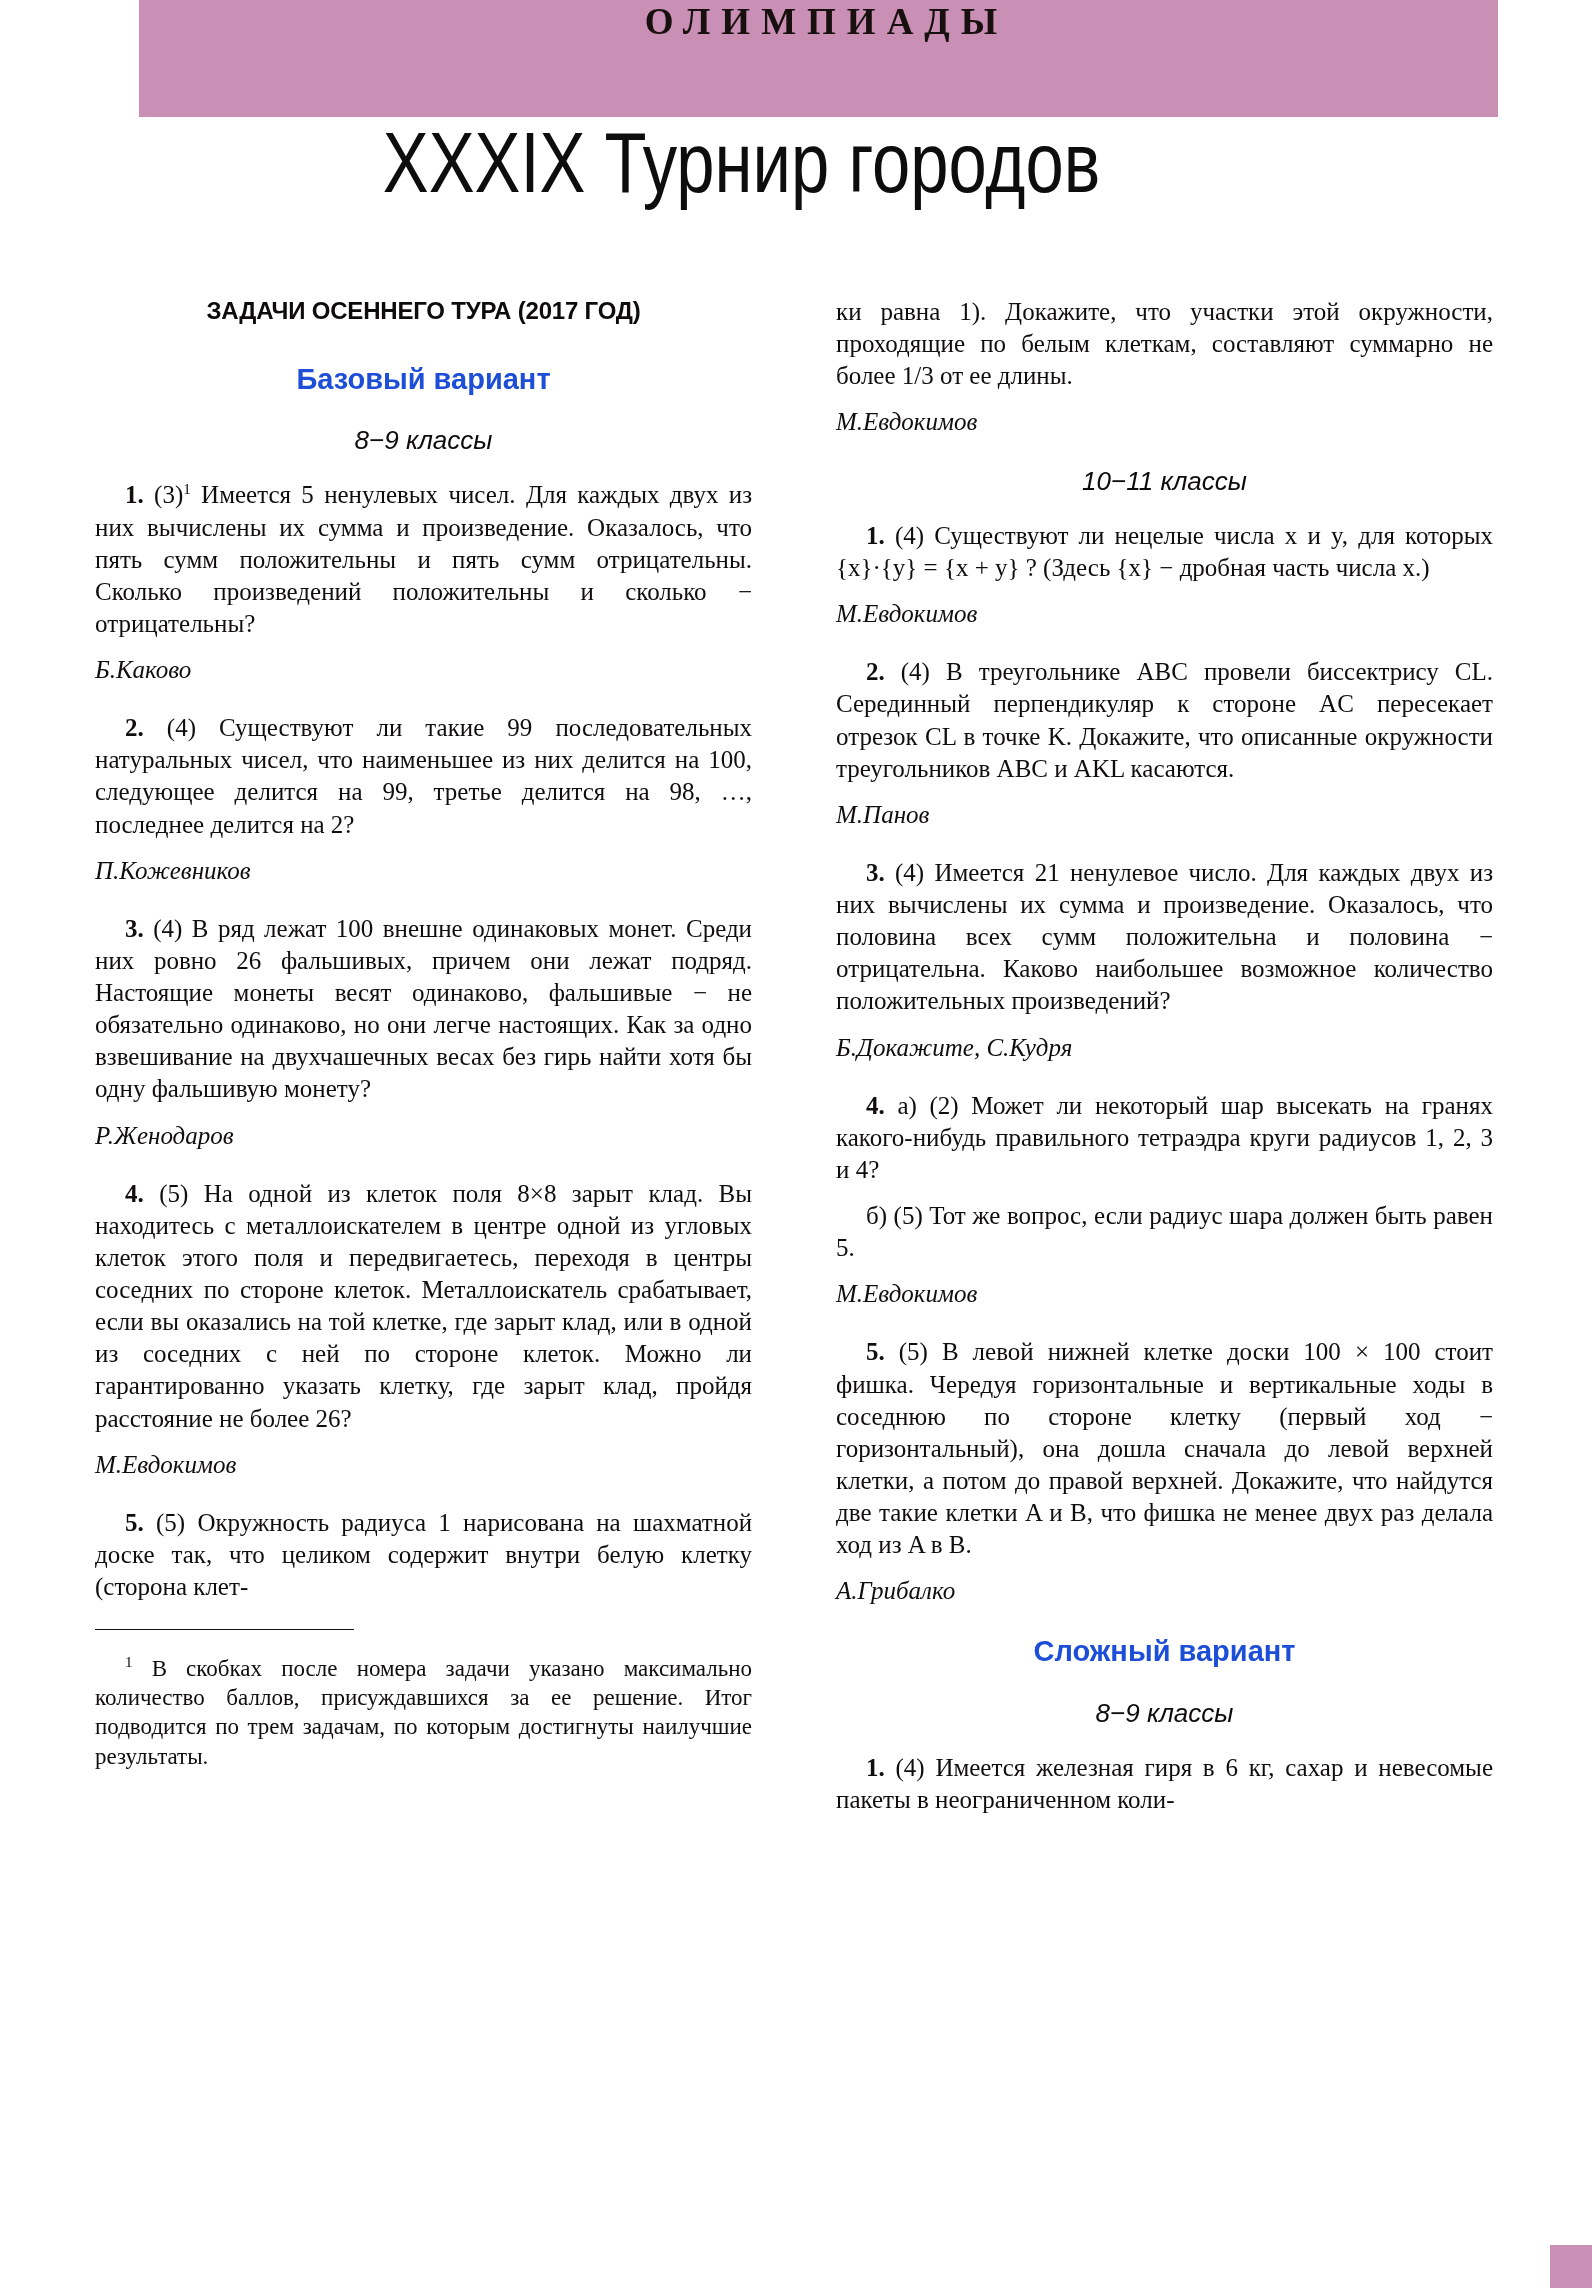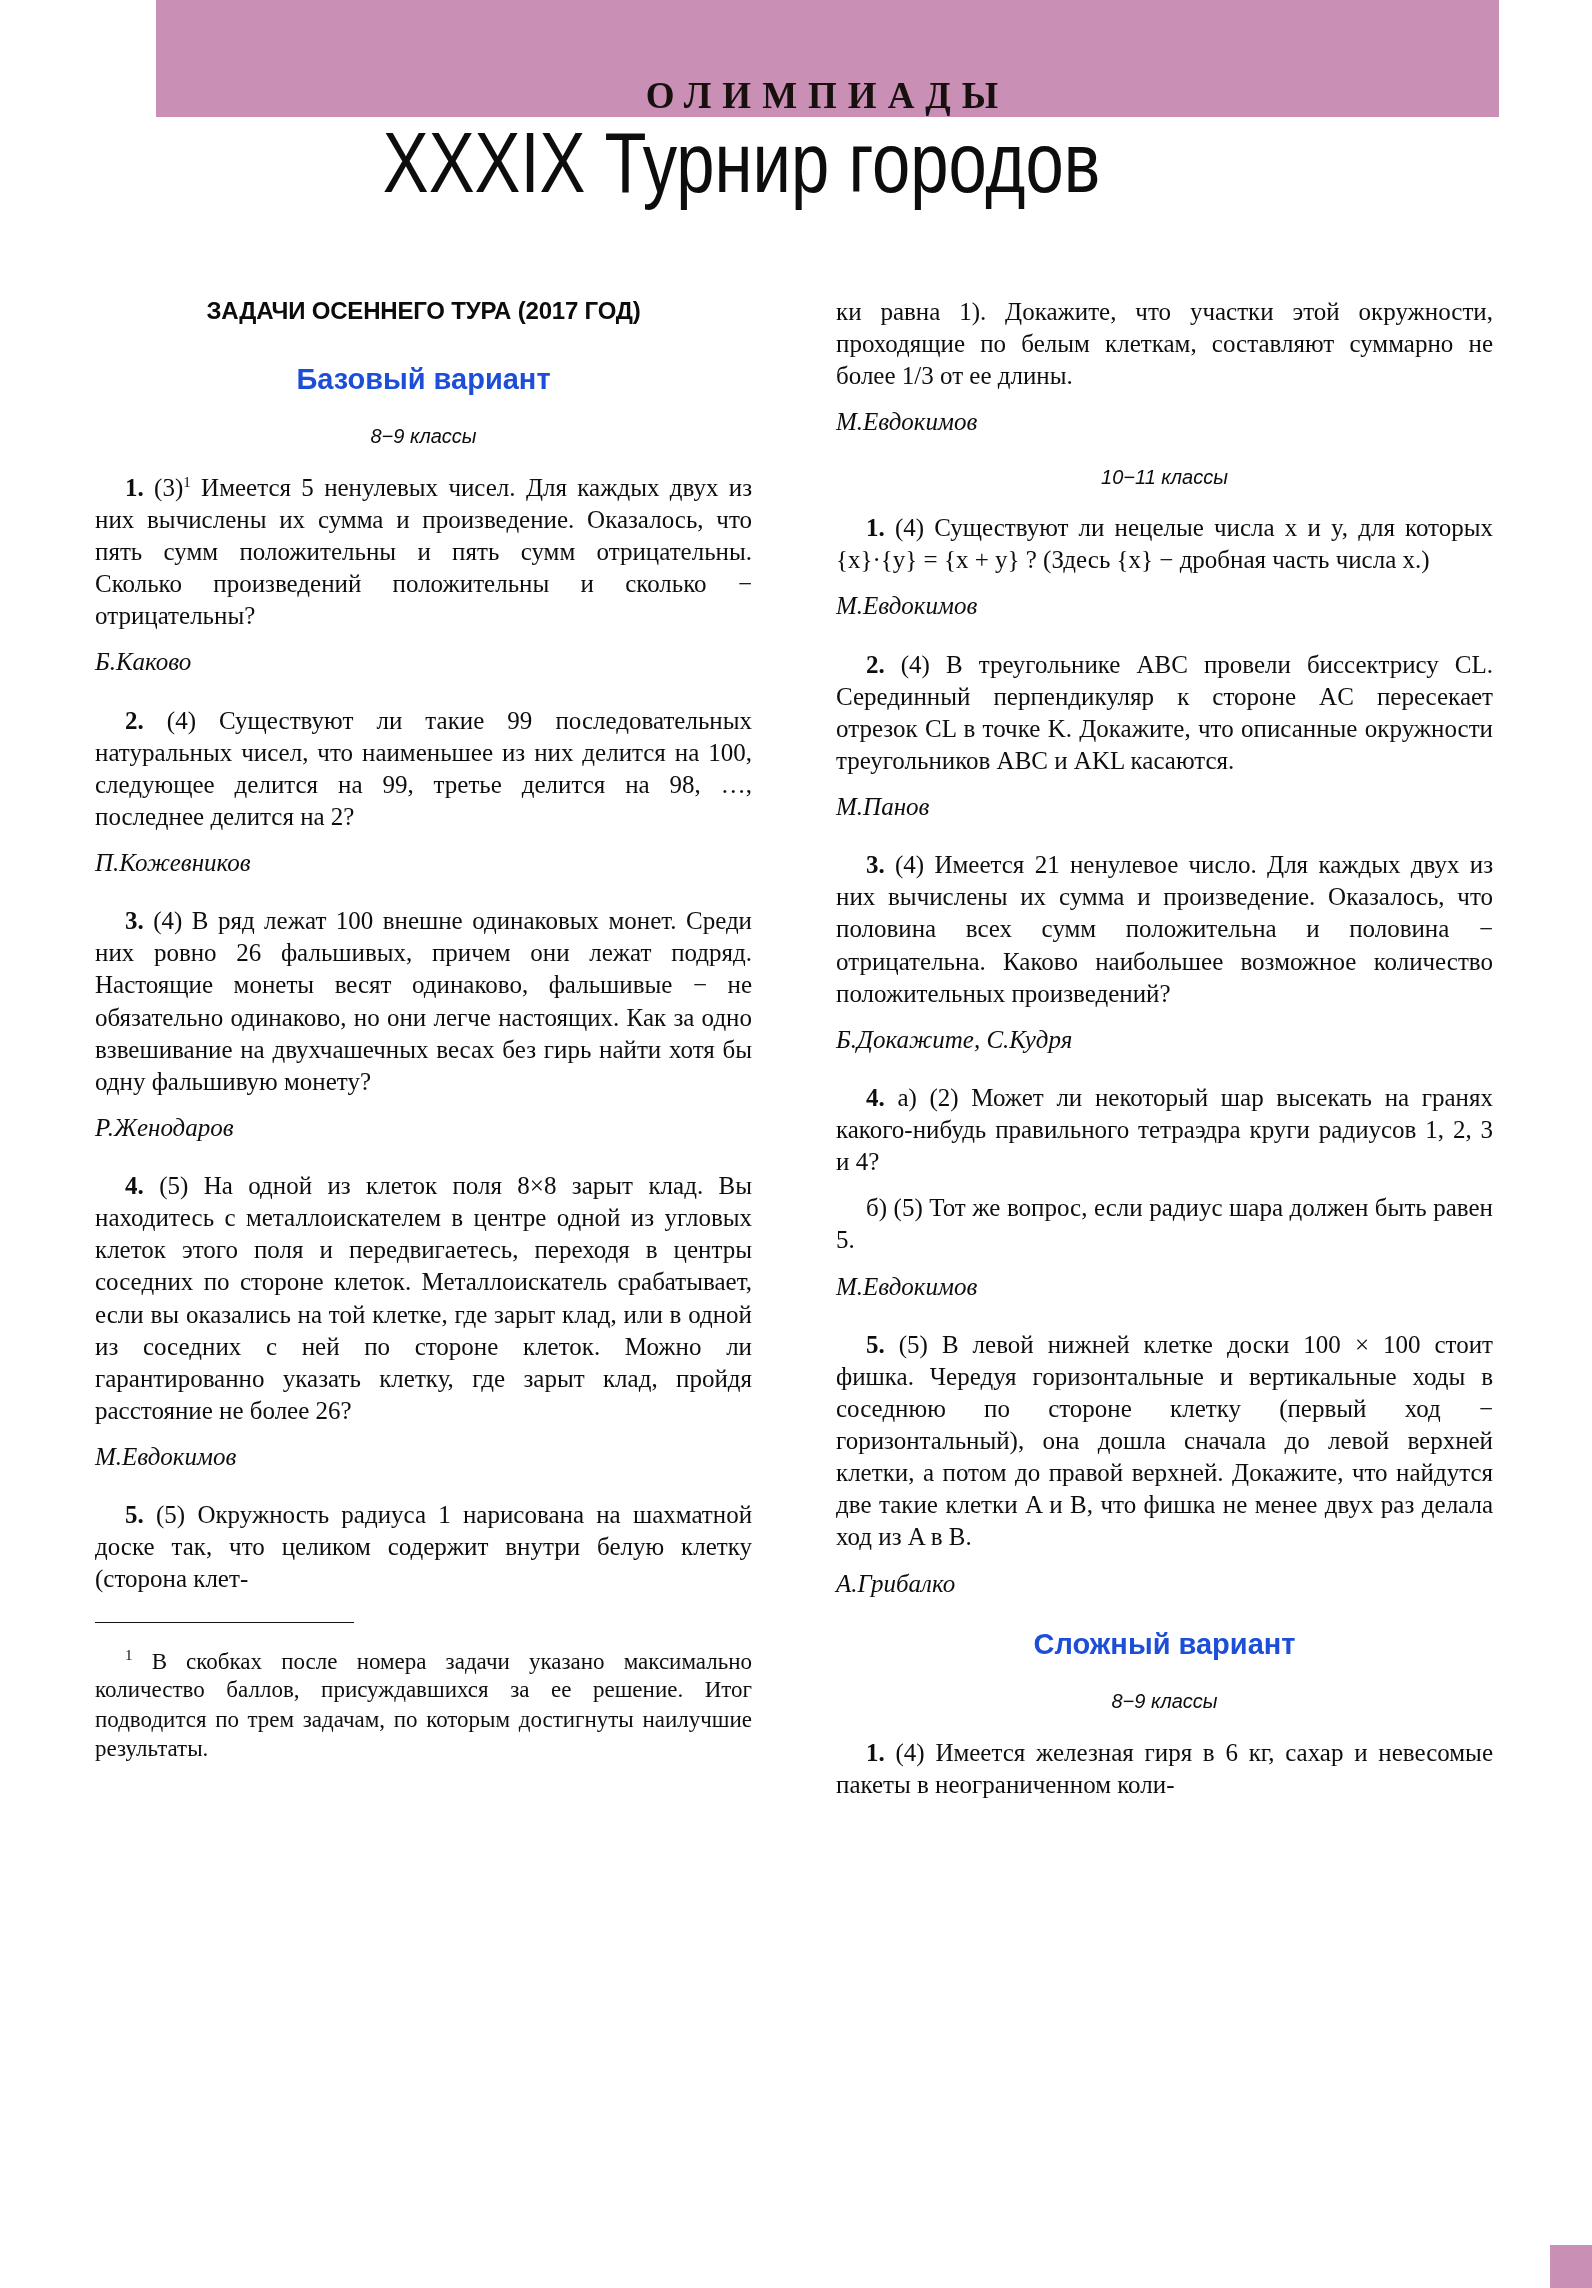--- a/index.html
+++ b/index.html
@@ -11,28 +11,29 @@
     height: 2289px;
     background: #ffffff;
     font-family: "Liberation Serif", "DejaVu Serif", serif;
     position: relative;
     overflow: hidden;
   }
 
   
   .banner {
     position: absolute;
-    left: 156px;
+    left: 139px;
     top: 0px;
     width: 1343px;
     height: 117px;
     background: #c98fb4;
     display: flex;
-    align-items: flex-end;
+    align-items: flex-start;
     justify-content: center;
+    padding-left: 16px;
   }
   .banner-text {
     font-family: "Liberation Serif", "DejaVu Serif", serif;
     font-weight: bold;
     font-size: 37px;
     letter-spacing: 11px;
     color: #17100f;
     text-align: center;
   }
 
@@ -92,21 +93,21 @@
     font-family: "Liberation Sans", "DejaVu Sans", sans-serif;
     font-weight: bold;
     font-size: 29px;
     text-align: center;
     margin: 0 0 26px 0;
     color: #1d4ed8;
   }
   .grade-head {
     font-family: "Liberation Sans", "DejaVu Sans", sans-serif;
     font-style: italic;
-    font-size: 20px;
+    font-size: 26px;
     text-align: center;
     margin: 0 0 22px 0;
     color: #0d0b0b;
   }
 
   
   .prob {
     margin: 0 0 14px 0;
     text-indent: 30px;
     text-align: justify;

